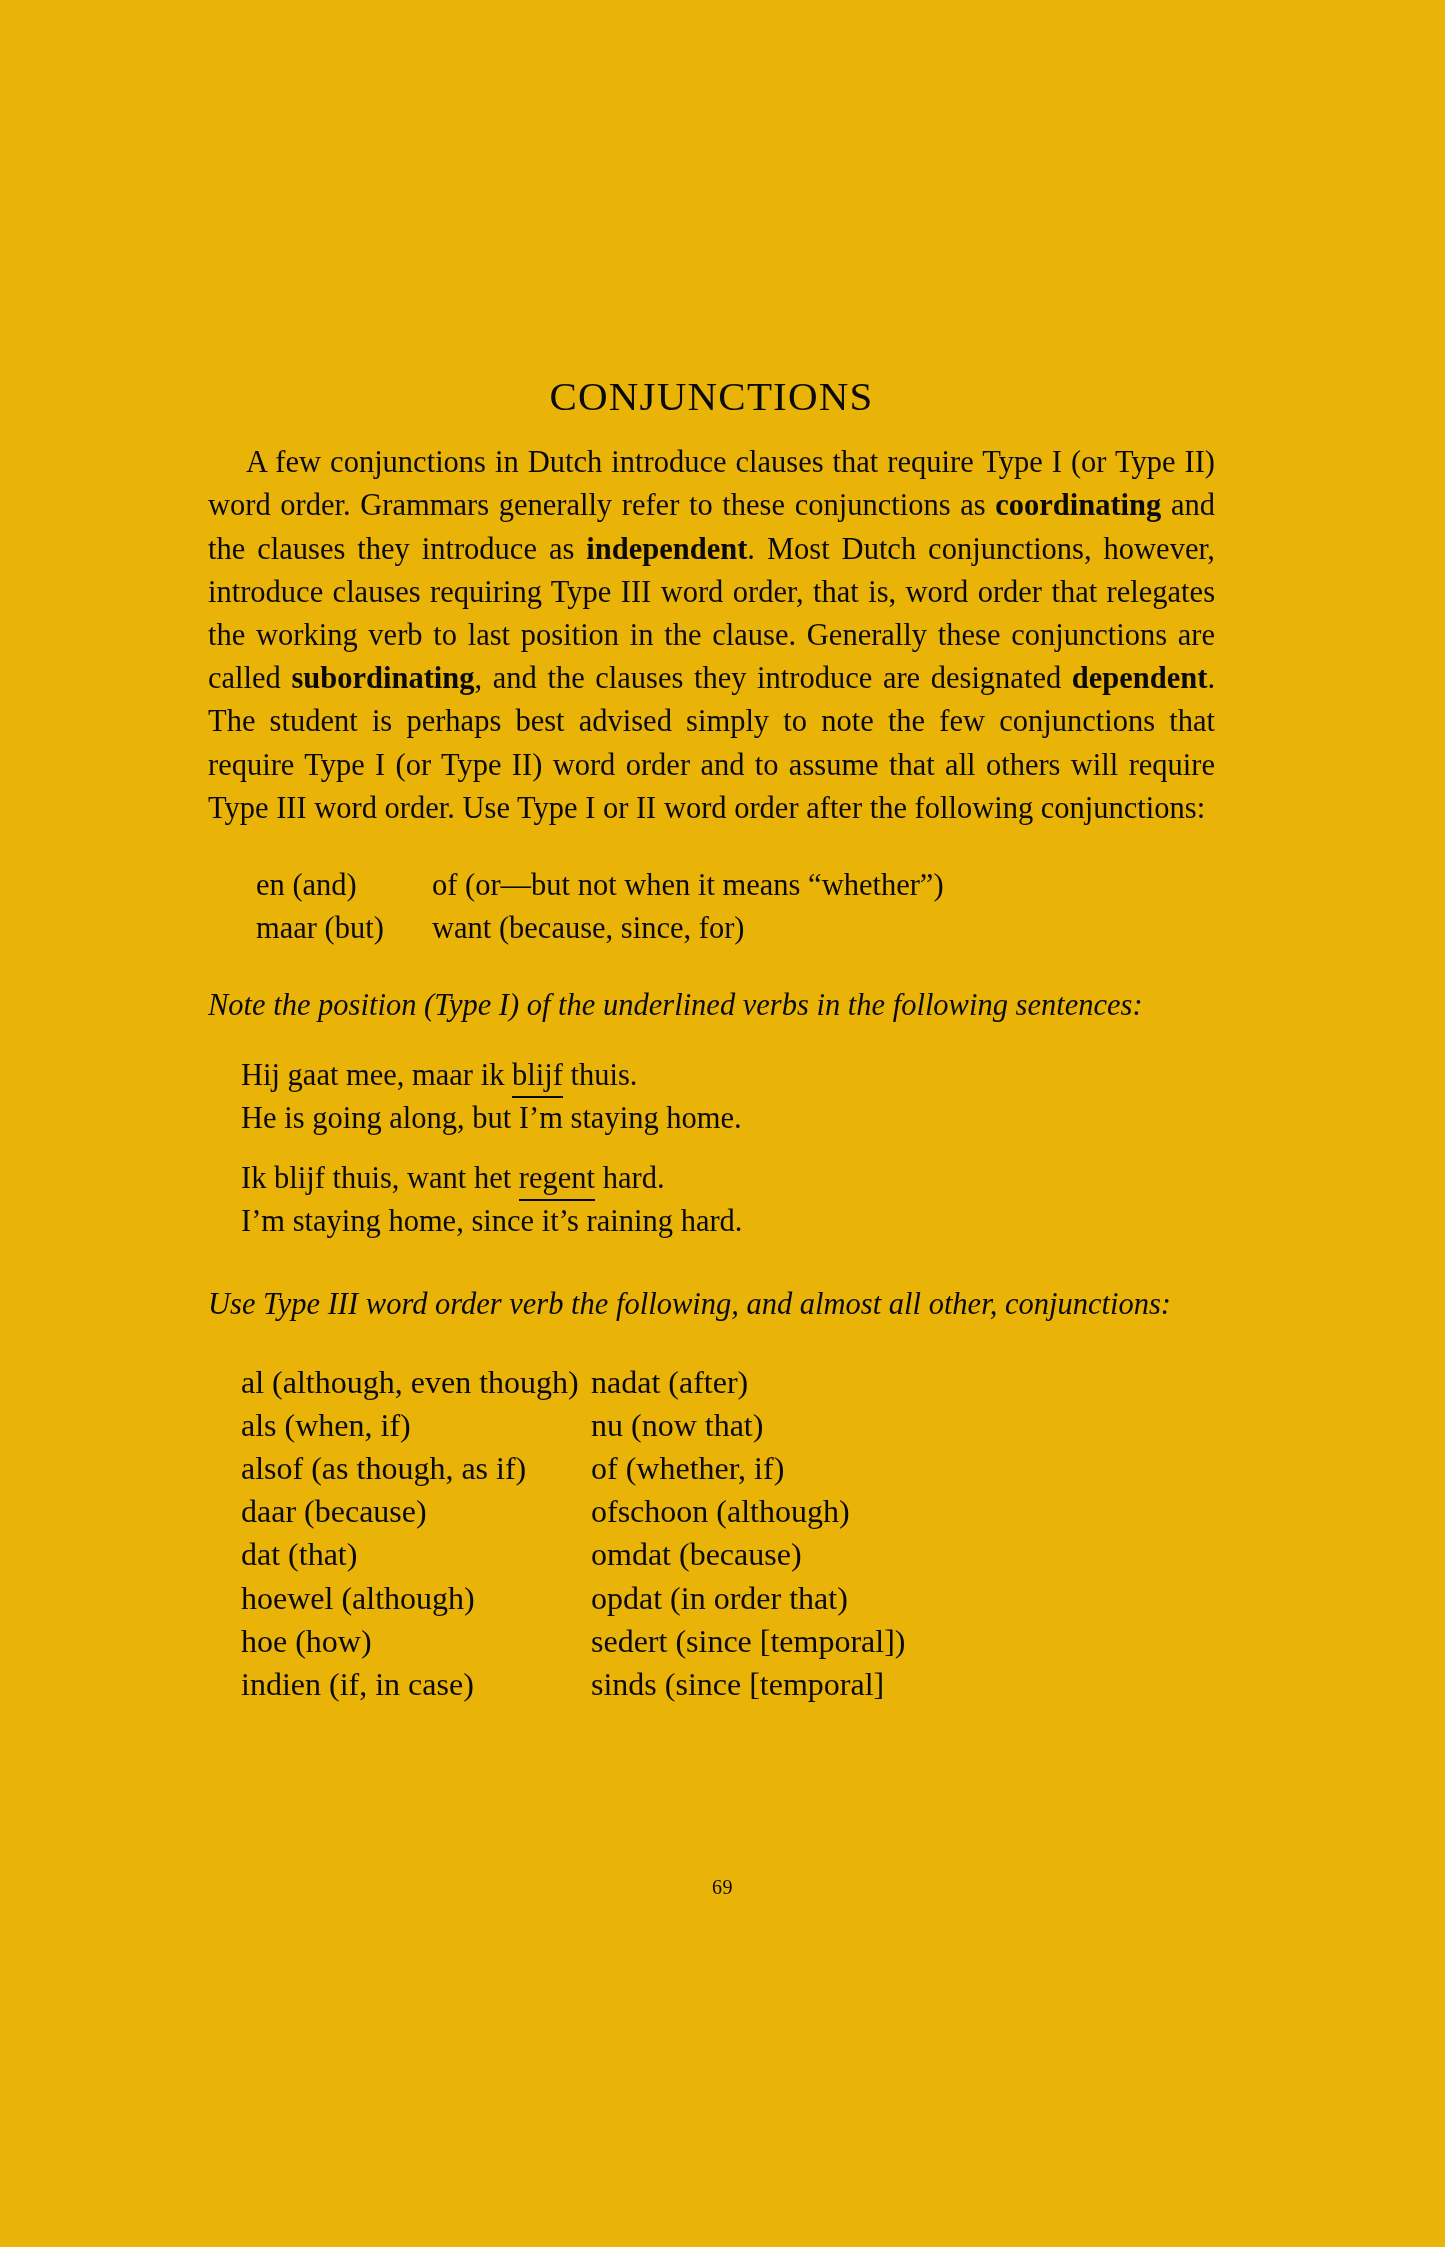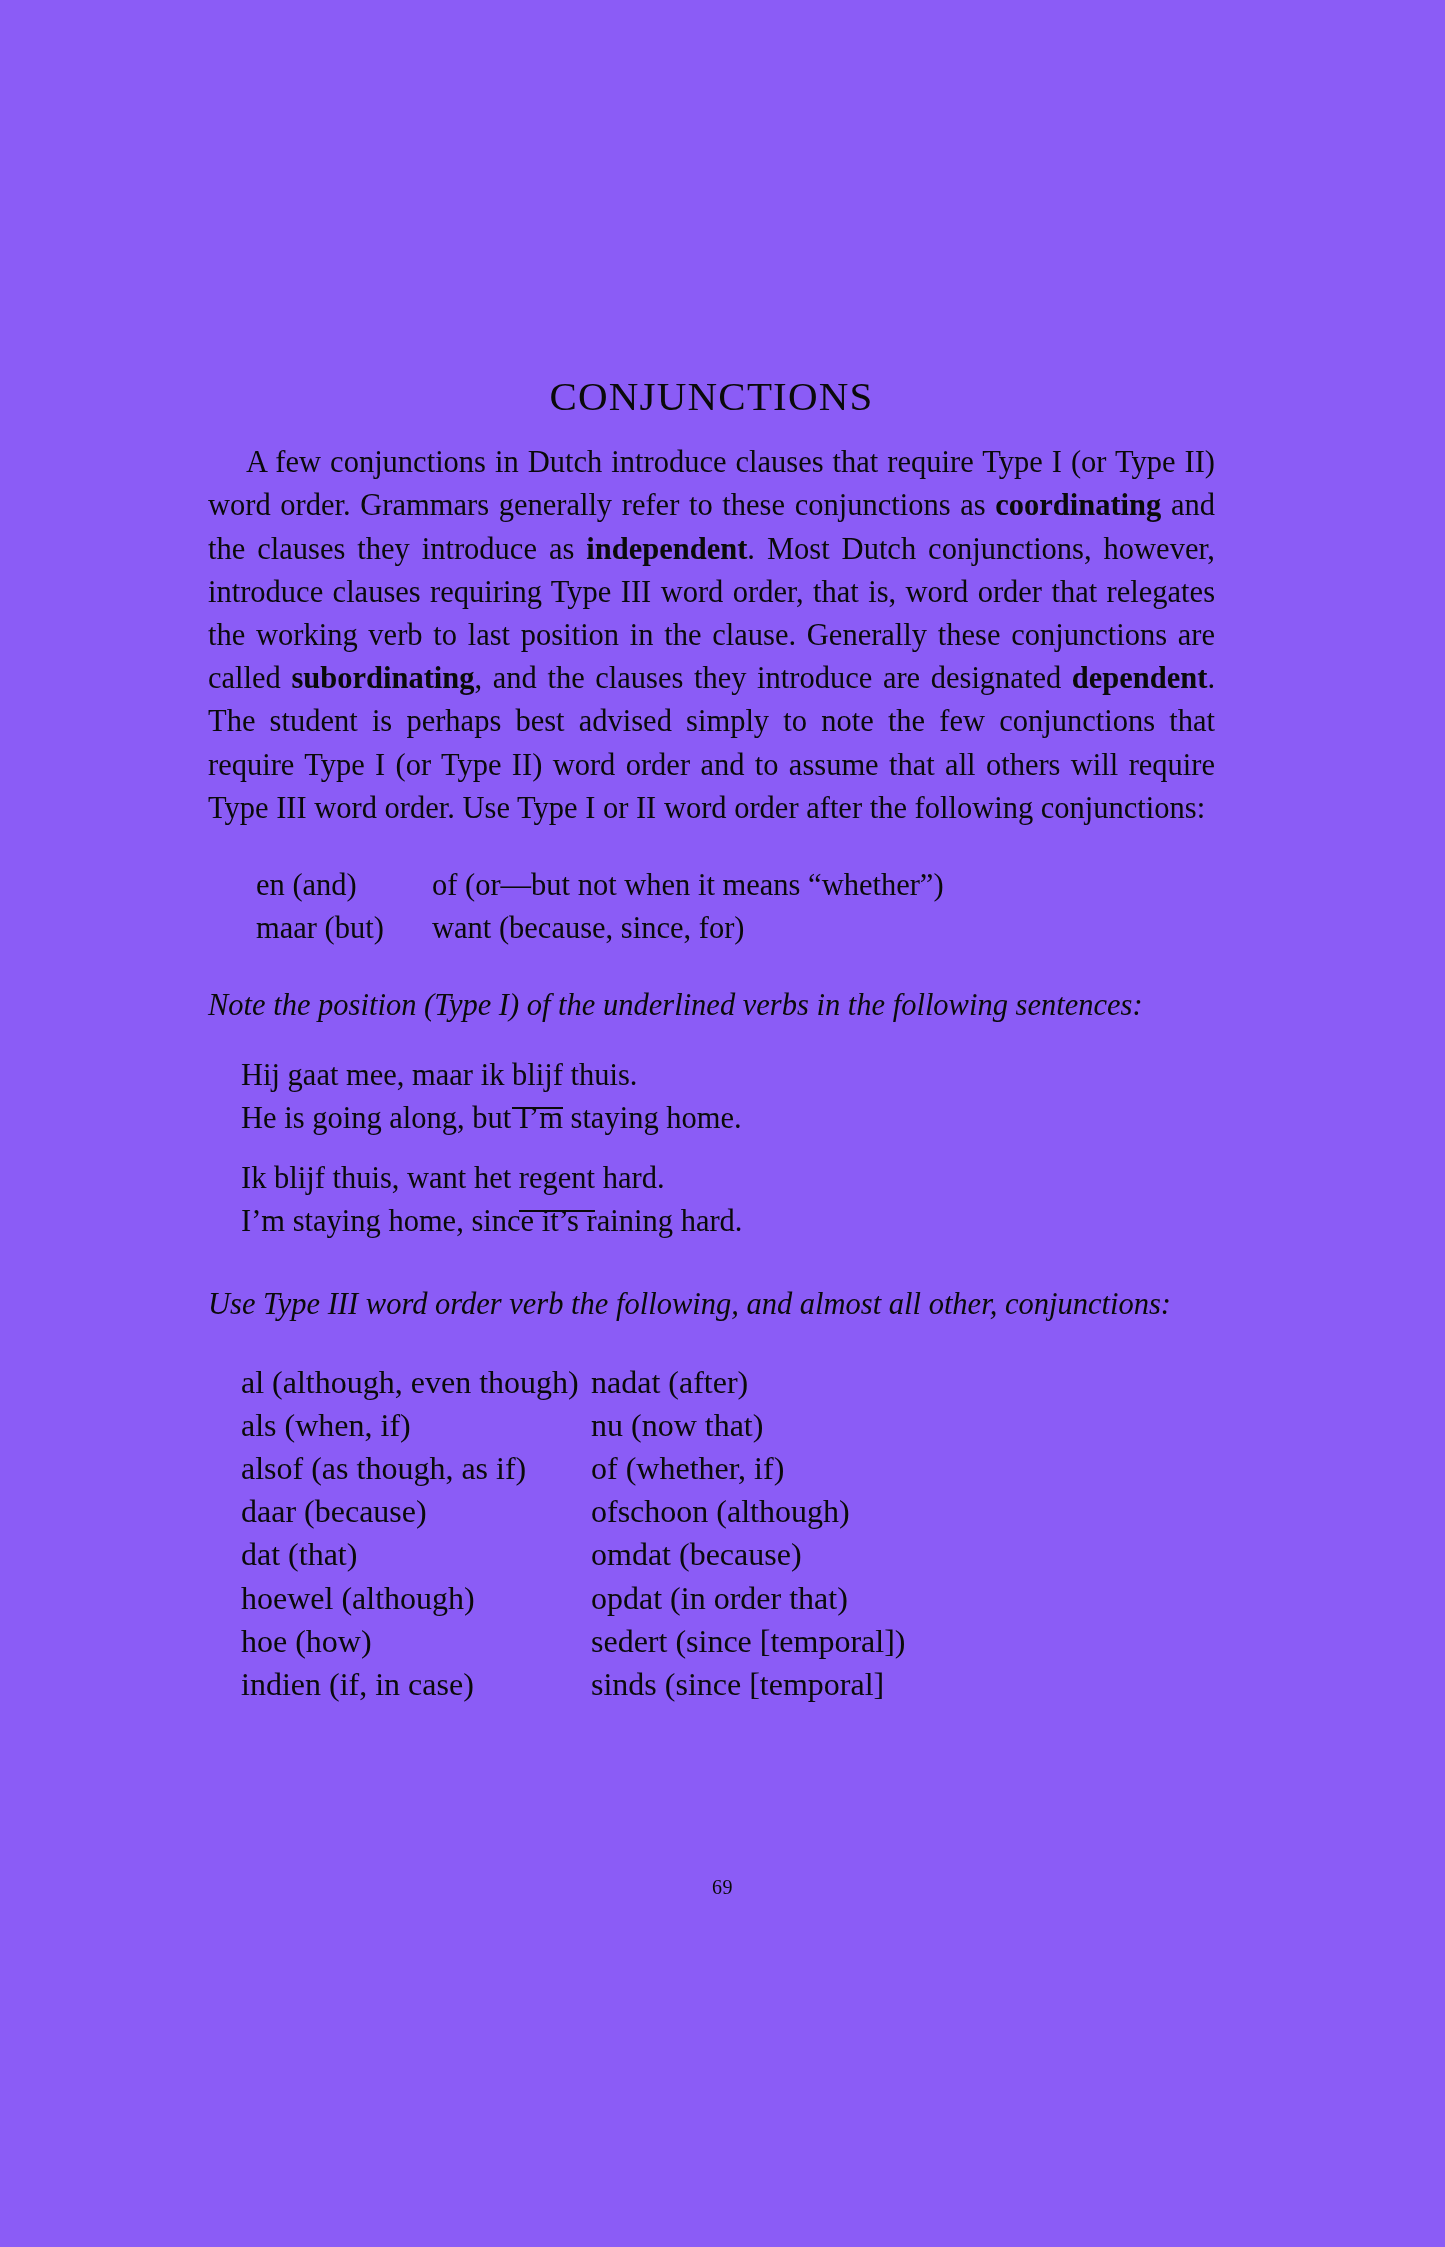--- a/index.html
+++ b/index.html
@@ -8,21 +8,21 @@
     background: #ffffff;
   }
   body {
     font-family: "Liberation Serif", "DejaVu Serif", serif;
     color: #0a0a0a;
   }
   .page {
     position: relative;
     width: 1445px;
     height: 2247px;
-    background: #8b5cf6;
+    background: #eab308;
     overflow: hidden;
   }
   
   .content {
     position: absolute;
     left: 208px;
     top: 374px;
     width: 1007px;
   }
   .page-title {
@@ -48,21 +48,21 @@
   p.body-par.nohang {
     text-indent: 0;
     font-style: italic;
   }
   b, strong {
     font-weight: bold;
   }
   u.verb {
     text-decoration: none;
     border-bottom: 2.2px solid #0a0a0a;
-    padding-bottom: 15px;
+    padding-bottom: 4px;
   }
   
   .indent-block {
     margin-left: 33px;
     font-size: 30.5px;
     line-height: 43.2px;
   }
   .conj-pair-table {
     border-collapse: collapse;
     margin: 0;

